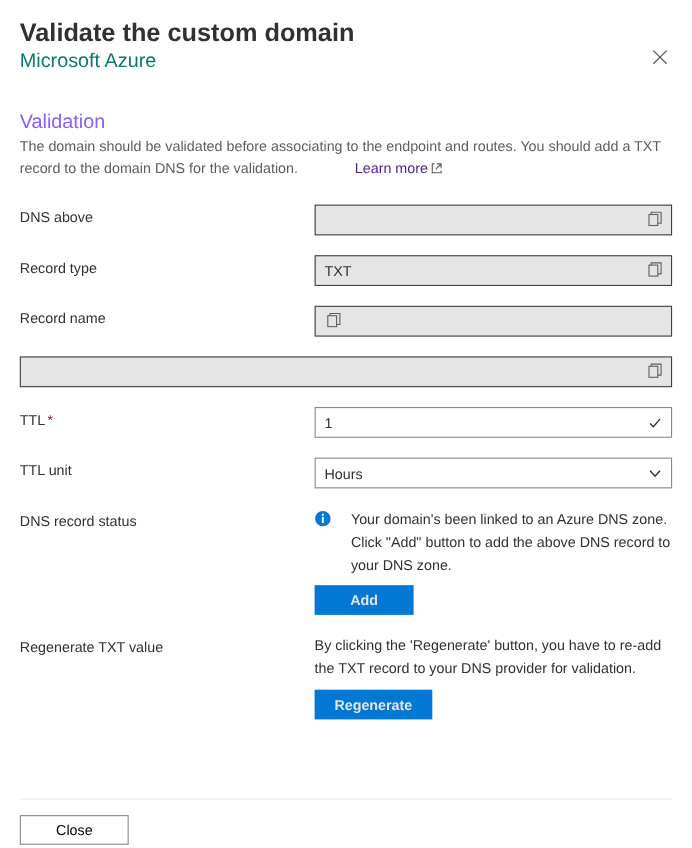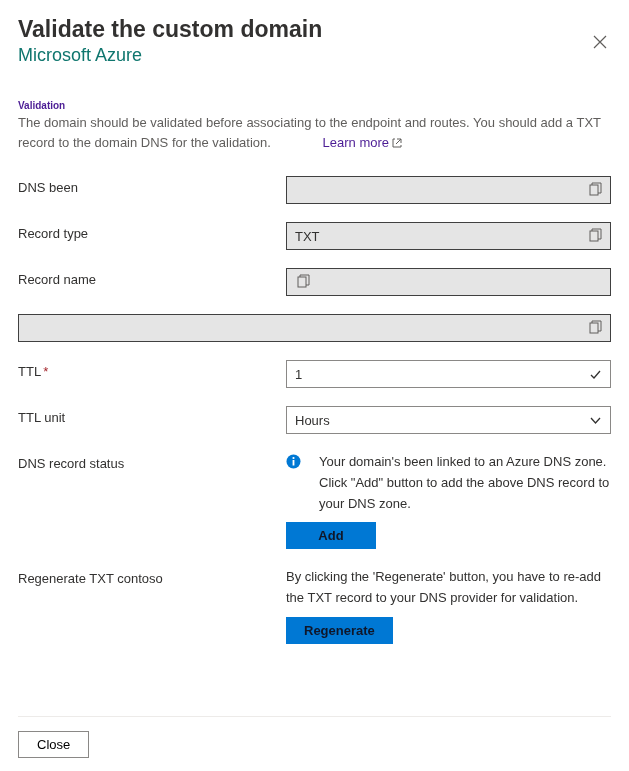--- a/index.html
+++ b/index.html
@@ -6,44 +6,44 @@
     body {
       font-family: "Segoe UI", -apple-system, sans-serif;
       background: #fff;
       width: 629px;
       padding: 16px 18px 18px 18px;
       color: #323130;
     }
     .panel-header {
       display: flex;
       justify-content: space-between;
-      align-items: center;
+      align-items: flex-end;
     }
     .panel-title {
       font-size: 23px;
       font-weight: 600;
       color: #323130;
     }
     .panel-subtitle {
       font-size: 18px;
       color: #0f766e;
       margin-top: 2px;
     }
     .close-btn {
       background: none;
       border: none;
       cursor: pointer;
       padding: 4px;
       margin-top: 4px;
     }
     .section-title {
-      font-weight: 700;
-      font-size: 10px;
+      font-weight: 400;
+      font-size: 18px;
       margin-top: 34px;
-      color: #4c1d95;
+      color: #8b5cf6;
     }
     .description {
       font-size: 13px;
       color: #605e5c;
       margin-top: 2px;
       line-height: 1.5;
     }
     .learn-link {
       color: #4c1d95;
       text-decoration: none;
@@ -102,21 +102,21 @@
     .chev { flex-shrink: 0; }
     .info-block {
       font-size: 13px;
       color: #323130;
       line-height: 1.6;
     }
     .info-line { display: flex; gap: 18px; }
     .info-icon { flex-shrink: 0; margin-top: 2px; }
     .primary-btn {
       background: #0078d4;
-      color: #0f172a;
+      color: #e5e5e5;
       border: none;
       font-size: 13px;
       font-weight: 600;
       padding: 6px 18px;
       min-width: 90px;
       margin-top: 8px;
       cursor: pointer;
     }
     .footer {
       margin-top: 60px;
@@ -124,21 +124,21 @@
     }
     .footer hr {
       border: none;
       border-top: 1px solid #edebe9;
       margin-bottom: 14px;
     }
     .close-bottom {
       background: #fff;
       border: 1px solid #8a8886;
       font-size: 13px;
-      padding: 5px 18px;
+      padding: 5px 32px;
       cursor: pointer;
     }
   </style>
 </head>
 <body>
 
 <div class="panel-header">
   <div>
     <div class="panel-title">Validate the custom domain</div>
     <div class="panel-subtitle">Microsoft Azure</div>
@@ -153,21 +153,21 @@
 <div class="section-title">Validation</div>
 <p class="description">
   <span>The domain should be validated before associating to the endpoint and routes. You should add a TXT record to the domain DNS for the validation. </span><a class="learn-link"><span>Learn more</span><svg class="ext-link-icon" width="12" height="12" viewBox="0 0 12 12">
         <path d="M4 2 H2 V10 H10 V8 M6 2 H10 V6 M10 2 L5 7" stroke="#605e5c" stroke-width="1" fill="none"></path>
       </svg></a>
 </p>
 
 <div class="fields">
 
   <div class="row">
-    <div class="row-label">DNS been</div>
+    <div class="row-label">DNS above</div>
     <div class="row-control">
       <div class="readonly-field">
         <span class="value"></span>
         <button class="copy-btn">
           <svg width="13" height="14" viewBox="0 0 13 14">
               <rect x="1" y="3" width="8" height="10" stroke="#605e5c" fill="none"></rect>
               <path d="M3 3 V1 H12 V11 H9" stroke="#605e5c" fill="none"></path>
             </svg>
         </button>
       </div>
@@ -250,21 +250,21 @@
             <rect x="6.6" y="6" width="1.8" height="5.5" fill="#fff"></rect>
             <circle cx="7.5" cy="4" r="1.1" fill="#fff"></circle>
           </svg>
         <span>Your domain's been linked to an Azure DNS zone. Click "Add" button to add the above DNS record to your DNS zone.</span>
       </div>
       <button class="primary-btn">Add</button>
     </div>
   </div>
 
   <div class="row">
-    <div class="row-label">Regenerate TXT contoso</div>
+    <div class="row-label">Regenerate TXT value</div>
     <div class="row-control info-block">
       <div>By clicking the 'Regenerate' button, you have to re-add the TXT record to your DNS provider for validation.</div>
       <button class="primary-btn">Regenerate</button>
     </div>
   </div>
 
 </div>
 
 <div class="footer">
   <hr>

